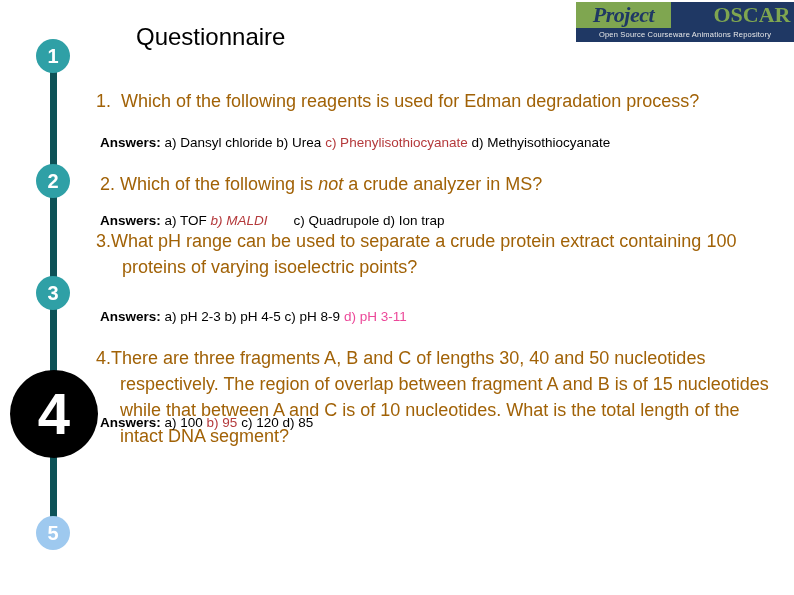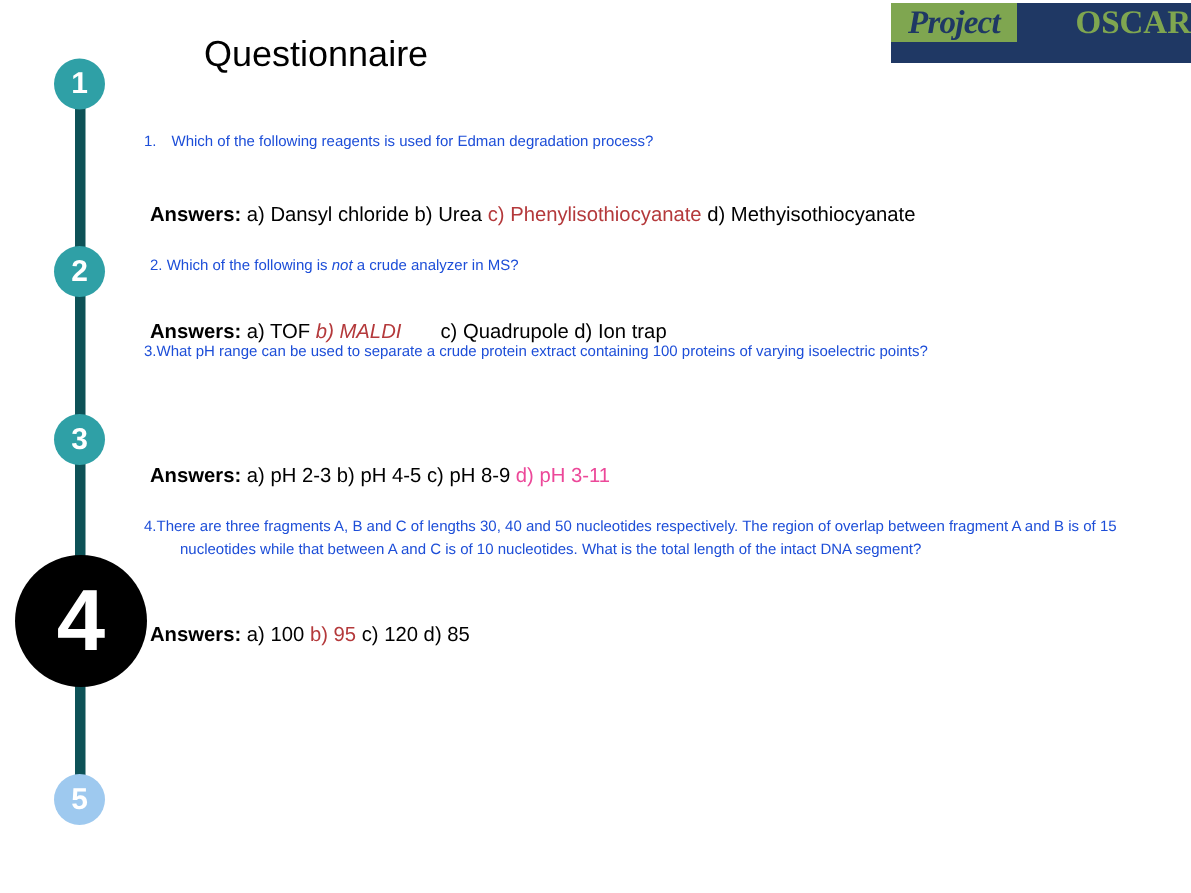--- a/index.html
+++ b/index.html
@@ -17,21 +17,21 @@
     height: 595px;
     background: #ffffff;
     overflow: hidden;
   }
 
   
   .logo {
     position: absolute;
     top: 2px;
     right: 0px;
-    width: 200px;
+    width: 218px;
     height: 40px;
     background: #1f3864;
   }
   .logo-top {
     position: relative;
     height: 26px;
     display: flex;
     align-items: stretch;
   }
   .logo-proj {
@@ -122,22 +122,22 @@
   }
 
   
   .content {
     position: absolute;
     left: 96px;
     top: 88px;
     width: 690px;
   }
   .q-text {
-    font-size: 10px;
-    color: #1d4ed8;
+    font-size: 18px;
+    color: #a16207;
     line-height: 1.45;
     margin: 0;
   }
   .a-text {
     font-size: 13.5px;
     color: #000000;
     line-height: 1.45;
     margin: 0;
   }
   .a-label { font-weight: bold; }
@@ -165,20 +165,23 @@
 
   <div class="logo">
     <div class="logo-top">
       <div class="logo-proj">
         <span>Project</span>
       </div>
       <div class="logo-osc">
         <span>OSCAR</span>
       </div>
     </div>
+    <div class="logo-tag">
+      <span>Open Source Courseware Animations Repository</span>
+    </div>
   </div>
 
   <div class="timeline-line" style="background: rgb(13, 82, 87);"></div>
   <div class="node node-1" style="background: rgb(47, 160, 166);">
     <span>1</span>
   </div>
   <div class="node node-2" style="background: rgb(47, 160, 166);">
     <span>2</span>
   </div>
   <div class="node node-3" style="background: rgb(47, 160, 166);">

